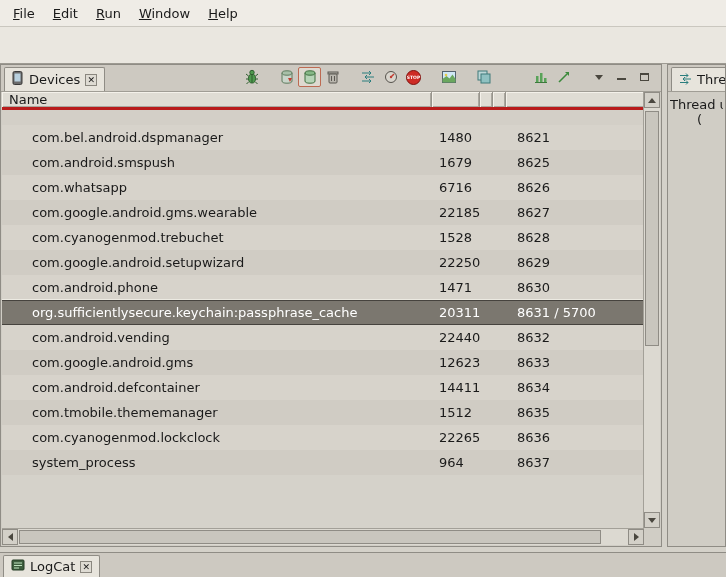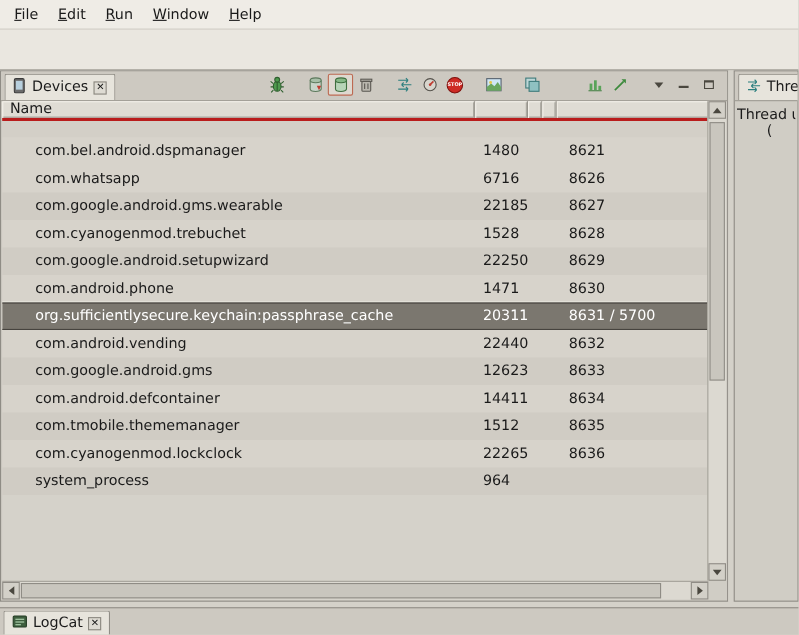--- a/index.html
+++ b/index.html
@@ -259,20 +259,27 @@
 
     <div class="tbody">
         <div class="trow partial"></div>
         <div class="trow">
           <div class="cell name">com.bel.android.dspmanager</div>
           <div class="cell pid">1480</div>
           <div class="cell c3"></div>
           <div class="cell c4"></div>
           <div class="cell port">8621</div>
         </div>
+        <div class="trow odd">
+          <div class="cell name">com.android.smspush</div>
+          <div class="cell pid">1679</div>
+          <div class="cell c3"></div>
+          <div class="cell c4"></div>
+          <div class="cell port">8625</div>
+        </div>
         <div class="trow">
           <div class="cell name">com.whatsapp</div>
           <div class="cell pid">6716</div>
           <div class="cell c3"></div>
           <div class="cell c4"></div>
           <div class="cell port">8626</div>
         </div>
         <div class="trow odd">
           <div class="cell name">com.google.android.gms.wearable</div>
           <div class="cell pid">22185</div>
@@ -341,20 +348,21 @@
           <div class="cell pid">22265</div>
           <div class="cell c3"></div>
           <div class="cell c4"></div>
           <div class="cell port">8636</div>
         </div>
         <div class="trow odd">
           <div class="cell name">system_process</div>
           <div class="cell pid">964</div>
           <div class="cell c3"></div>
           <div class="cell c4"></div>
+          <div class="cell port">8637</div>
         </div>
       </div>
 
     <div class="vscroll">
       <div class="sbtn up">
           <span class="tri-up"></span>
         </div>
       <div class="vthumb"></div>
       <div class="sbtn dn">
           <span class="tri-dn"></span>

